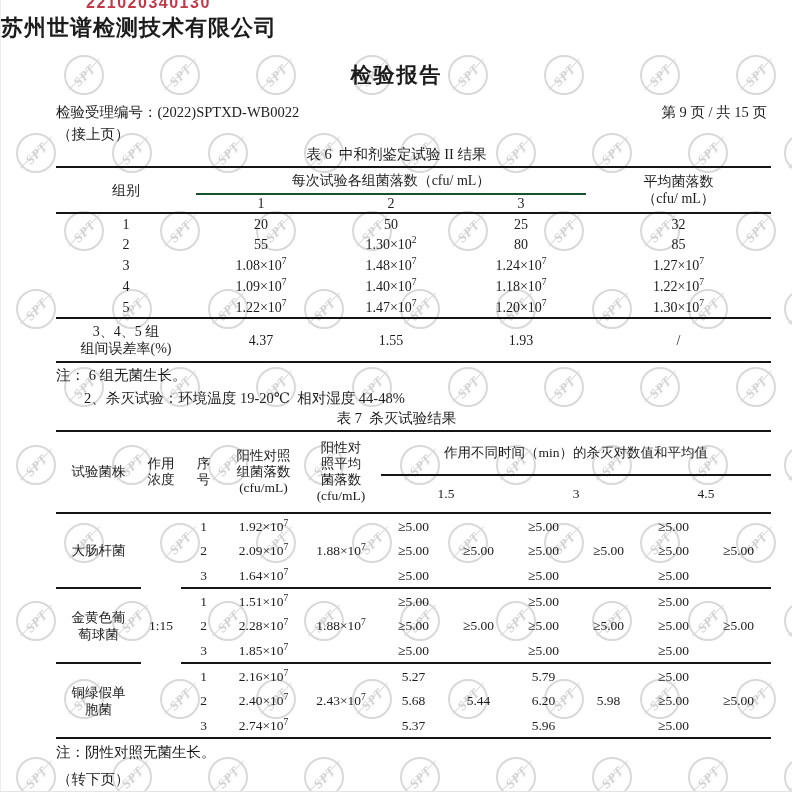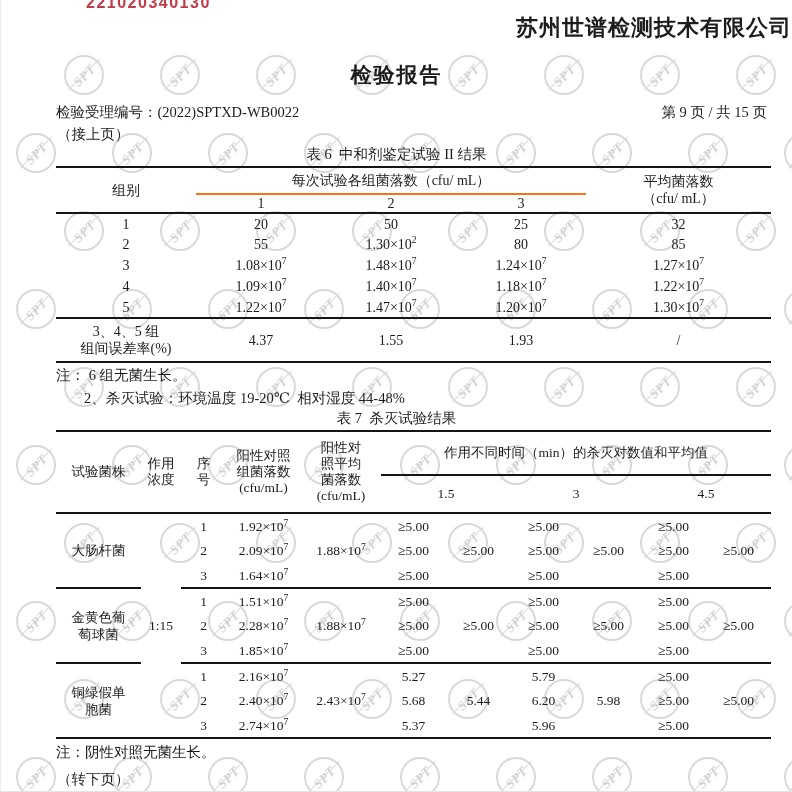--- a/index.html
+++ b/index.html
@@ -14,21 +14,21 @@
   .wm-layer { position:absolute; inset:0; z-index:1; }
   .wm { position:absolute; width:40px; height:40px; border:2.5px solid #d9d9d9; border-radius:50%; }
   .wm span { display:block; width:100%; height:100%; transform:rotate(-45deg);
     font:italic bold 13px "Liberation Serif",serif; color:#d2d2d2;
     text-align:center; line-height:38px; letter-spacing:.5px; }
   .wm i { position:absolute; left:-4px; top:17px; width:44px; border-top:1.5px solid #dcdcdc; transform:rotate(-45deg); }
 
   .red-num { position:absolute; left:85px; top:-6px;
     font-family:"Liberation Sans","DejaVu Sans",sans-serif;
     font-weight:bold; font-size:16px; letter-spacing:1.5px; color:#c2394a; }
-  .company { position:absolute; top:13px; left:0; width:100%; text-align:right;
+  .company { position:absolute; top:13px; left:0; width:100%; text-align:left;
     font-family:"Liberation Sans","DejaVu Sans",sans-serif;
     font-weight:bold; font-size:22px; letter-spacing:1px; }
   .report-title { position:absolute; top:61px; left:0; width:100%; text-align:center;
     font-family:"Liberation Sans","DejaVu Sans",sans-serif;
     font-weight:bold; font-size:21px; letter-spacing:2px; }
   .meta-row { position:absolute; top:102px; left:55px; right:25px;
     display:flex; justify-content:space-between; font-size:14.5px; line-height:20px; }
   .cont-top { position:absolute; top:125px; left:56px; font-size:14.5px; }
   .cap { position:absolute; left:0; width:100%; text-align:center; font-size:14.5px; white-space:pre; }
   .cap6 { top:145px; } .cap7 { top:409px; }
@@ -37,21 +37,21 @@
   .cont-bottom { position:absolute; top:770px; left:56px; font-size:14.5px; }
 
   table { border-collapse:collapse; table-layout:fixed; position:absolute; left:55px; width:715px;
     font-size:14px; }
   th,td { text-align:center; vertical-align:middle; font-weight:normal; padding:0; white-space:pre-line; line-height:17px; }
   sup { font-size:9.5px; line-height:0; vertical-align:super; }
 
   #table6 { top:166px; border-top:2.5px solid #151515; border-bottom:2.5px solid #151515; }
   #table6 thead tr.h1 { height:27px; } #table6 thead tr.h2 { height:19px; }
   #table6 thead th.span2 { border-bottom:2.5px solid #151515; }
-  #table6 thead th.colony { border-bottom:2px solid #f97316; }
+  #table6 thead th.colony { border-bottom:2px solid #14532d; }
   #table6 thead tr.h2 th { border-bottom:2.5px solid #151515; }
   #table6 tbody tr { height:21px; }
   #table6 tbody tr.error { height:44px; }
   #table6 tbody tr.error td { border-top:2.5px solid #151515; }
 
   #table7 { top:430px; border-top:2.5px solid #151515; border-bottom:2.5px solid #151515; font-size:13.5px; }
   #table7 thead th { font-size:13.5px; line-height:16px; }
   #table7 thead tr.h1 { height:44px; } #table7 thead tr.h2 { height:38px; }
   #table7 thead th.span2 { border-bottom:2.5px solid #151515; }
   #table7 thead th.time { border-bottom:2px solid #151515; }

